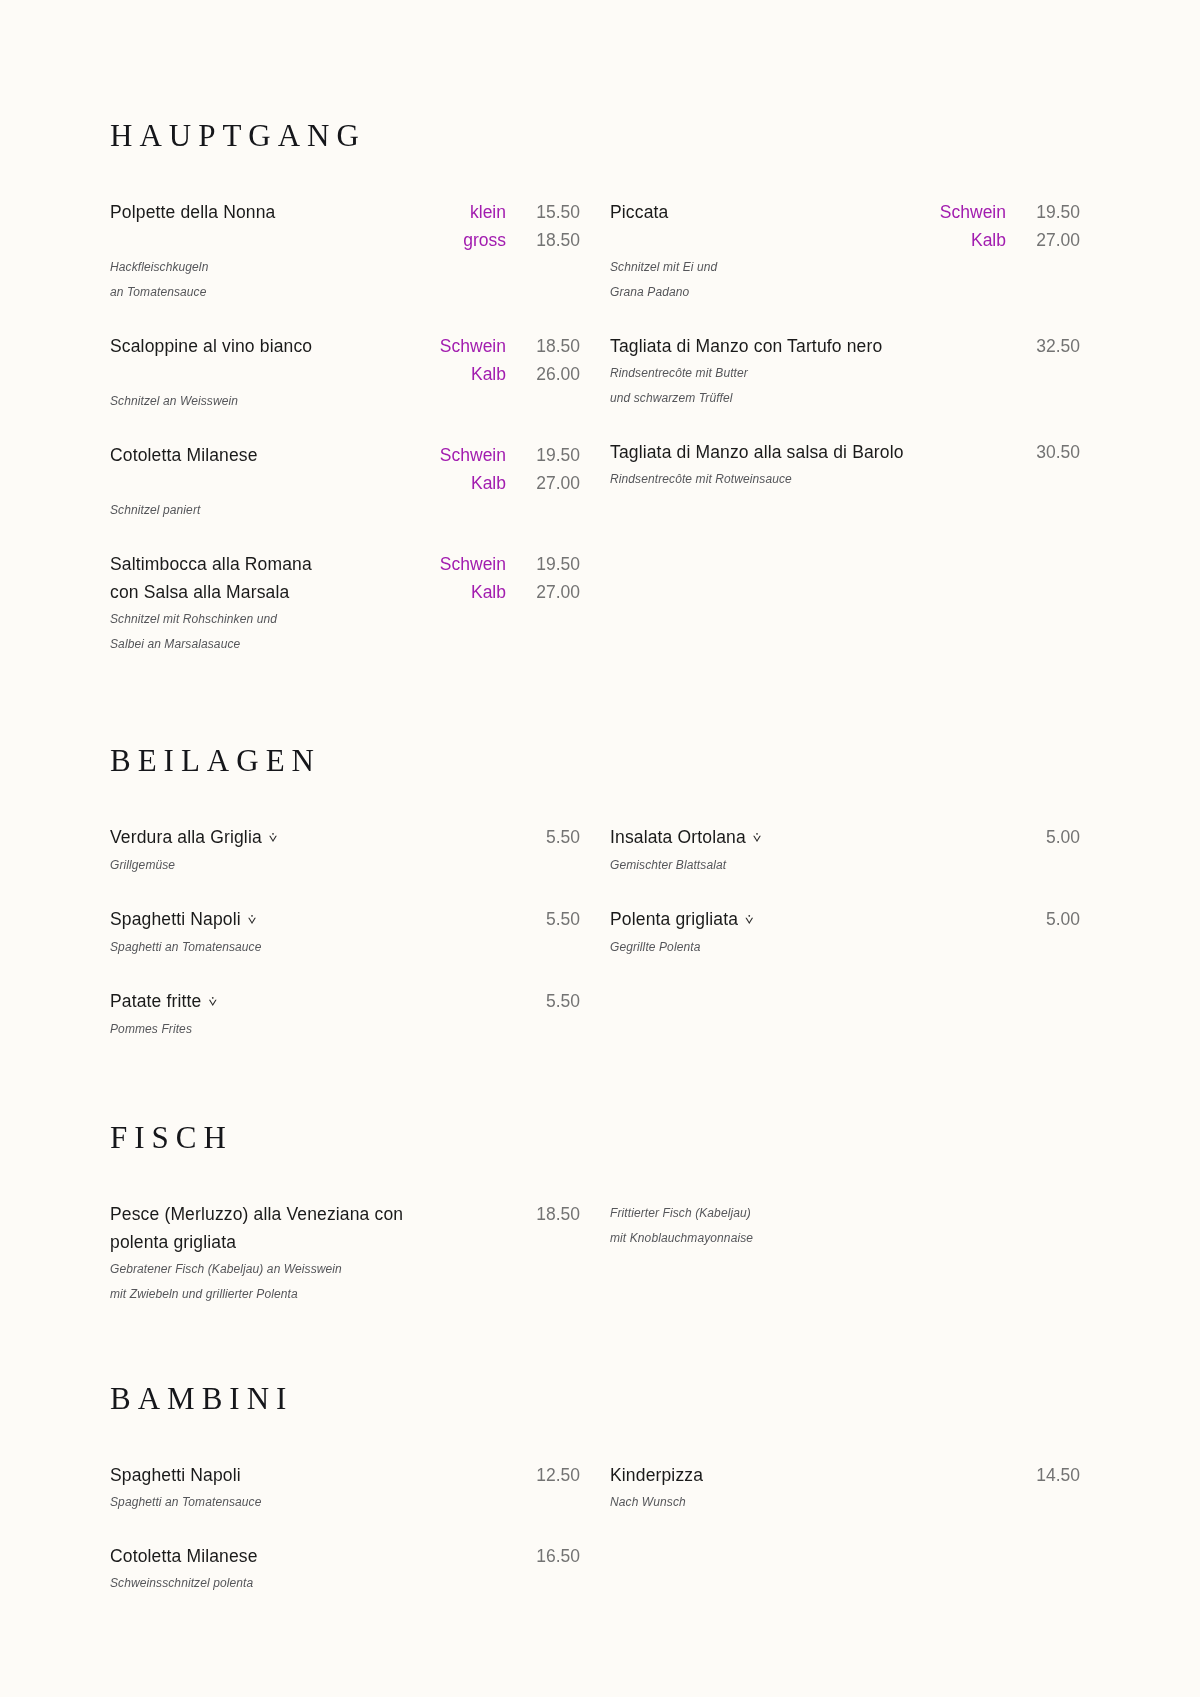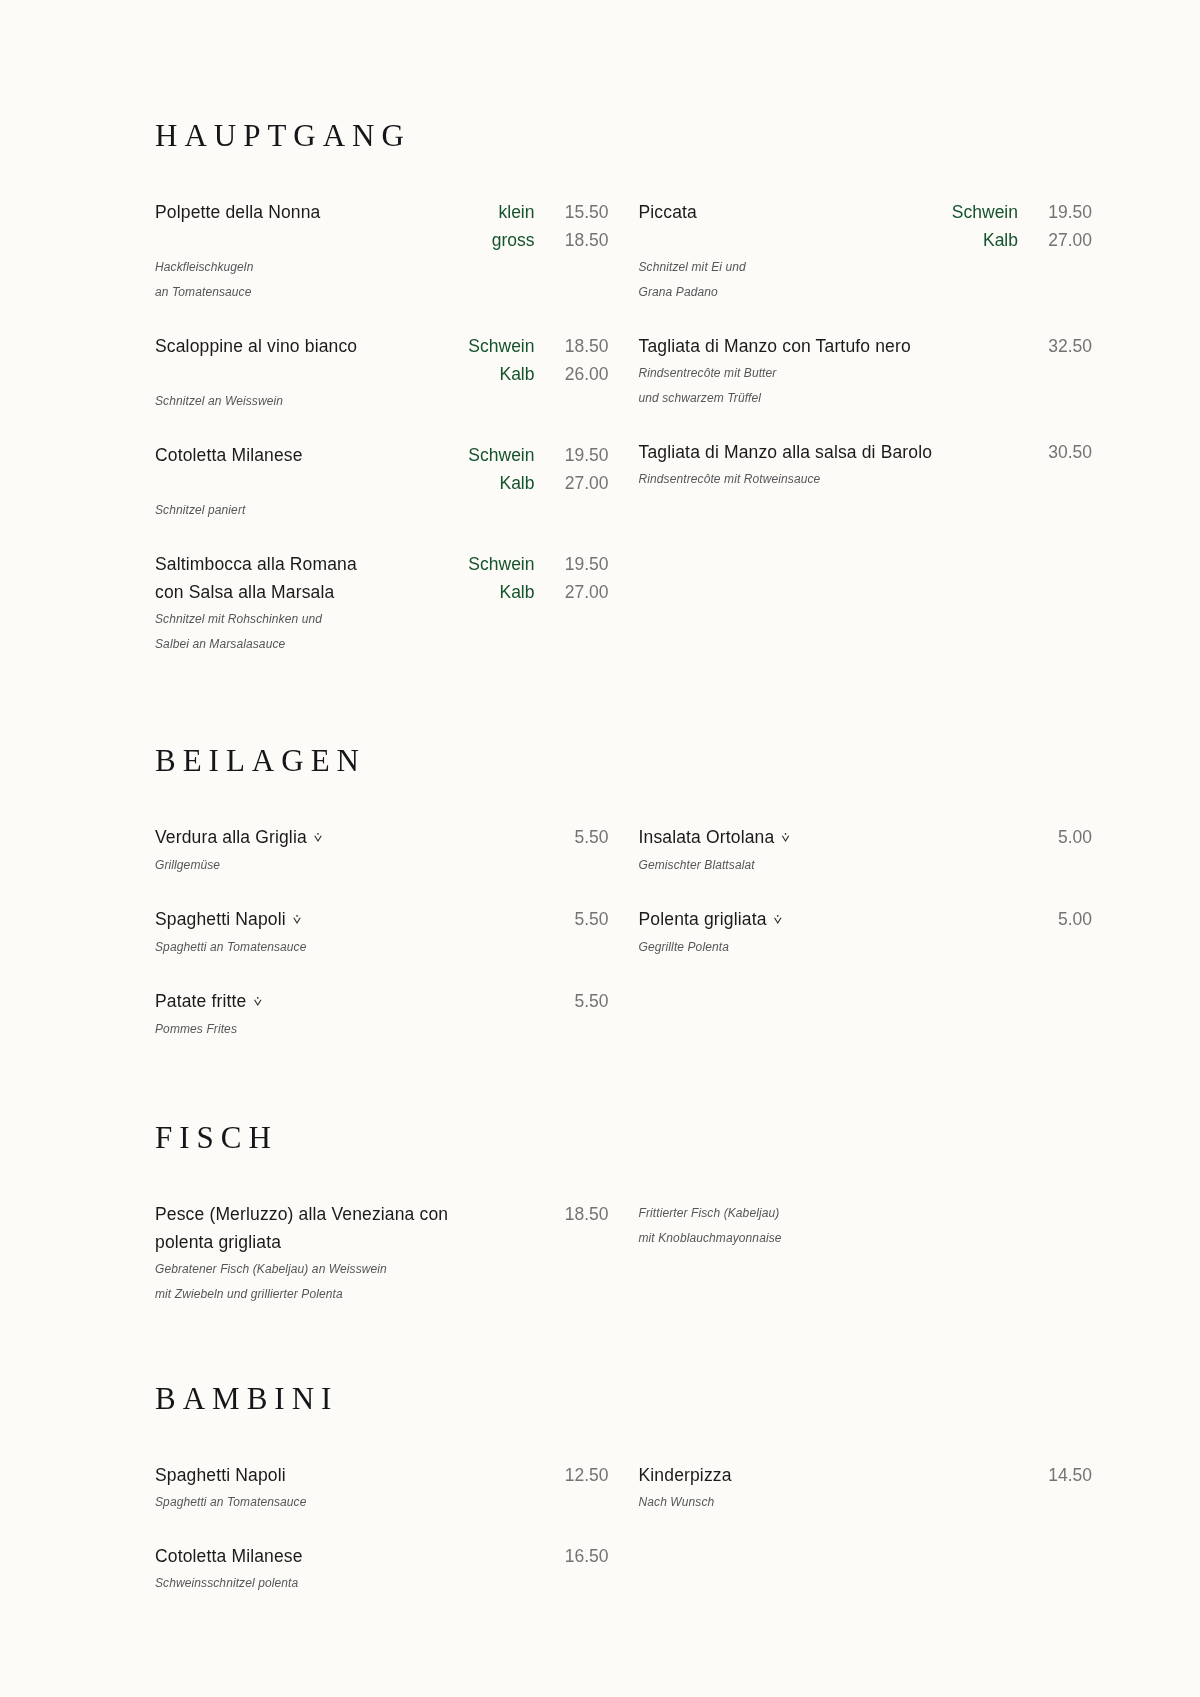--- a/index.html
+++ b/index.html
@@ -16,21 +16,20 @@
   }
   .page {
     position: relative;
     width: 1200px;
     height: 1697px;
     box-sizing: border-box;
     padding: 118px 108px 0 110px;
   }
   .section {
     margin-bottom: 0;
-    margin-left: 45px;
   }
   .section-title {
     font-family: "Liberation Serif", serif;
     font-size: 31px;
     letter-spacing: 7px;
     font-weight: 400;
     color: #15161a;
     margin: 0 0 44px 0;
     text-transform: uppercase;
   }
@@ -57,21 +56,21 @@
     flex: 1 1 auto;
     font-size: 17.5px;
     color: #1a1a1a;
     letter-spacing: 0.15px;
     white-space: nowrap;
   }
   .name.wrap { white-space: normal; }
   .variant {
     flex: 0 0 auto;
     font-size: 17.5px;
-    color: #14532d;
+    color: #a21caf;
     text-align: right;
     padding-right: 0;
     min-width: 70px;
   }
   .price {
     flex: 0 0 74px;
     font-size: 17.5px;
     color: #737373;
     text-align: right;
   }

